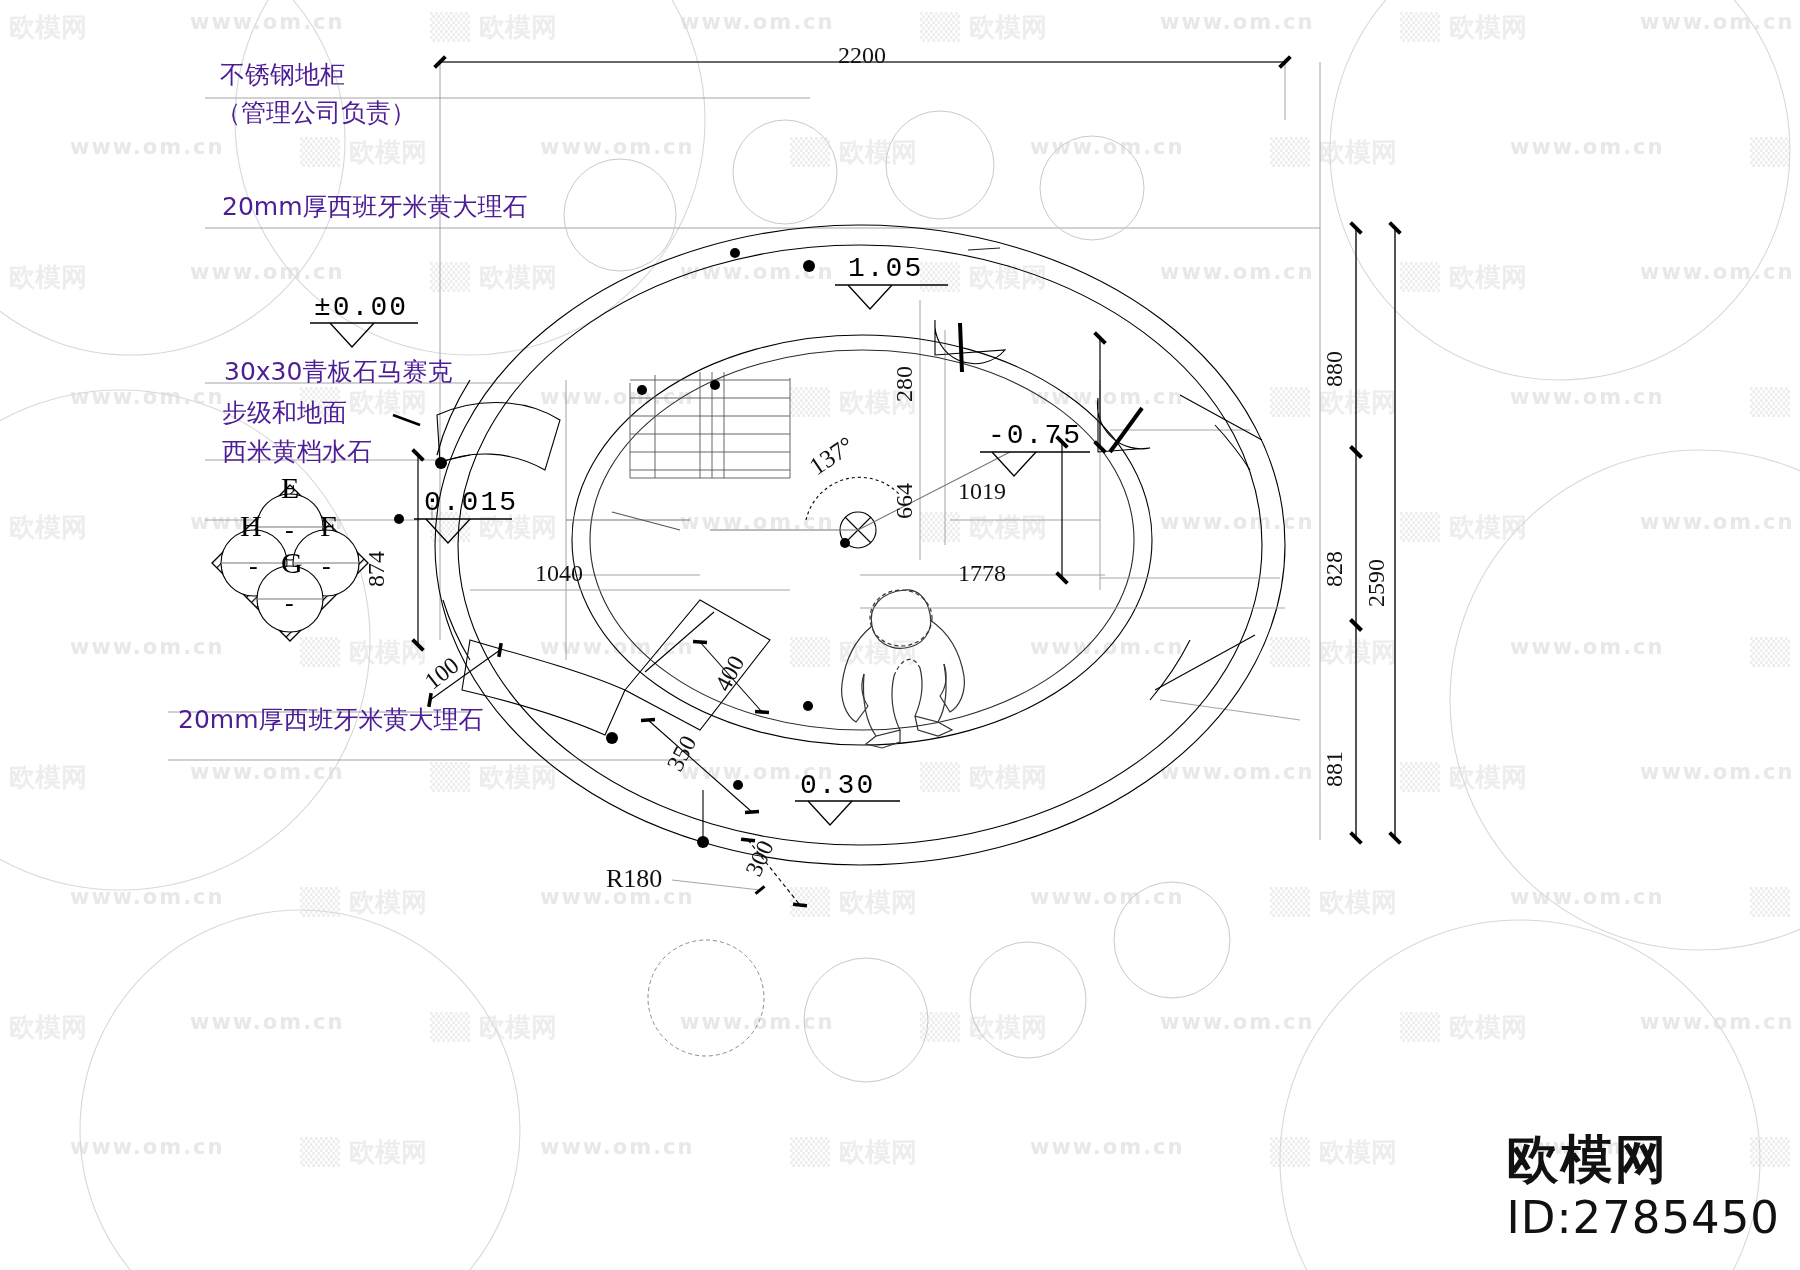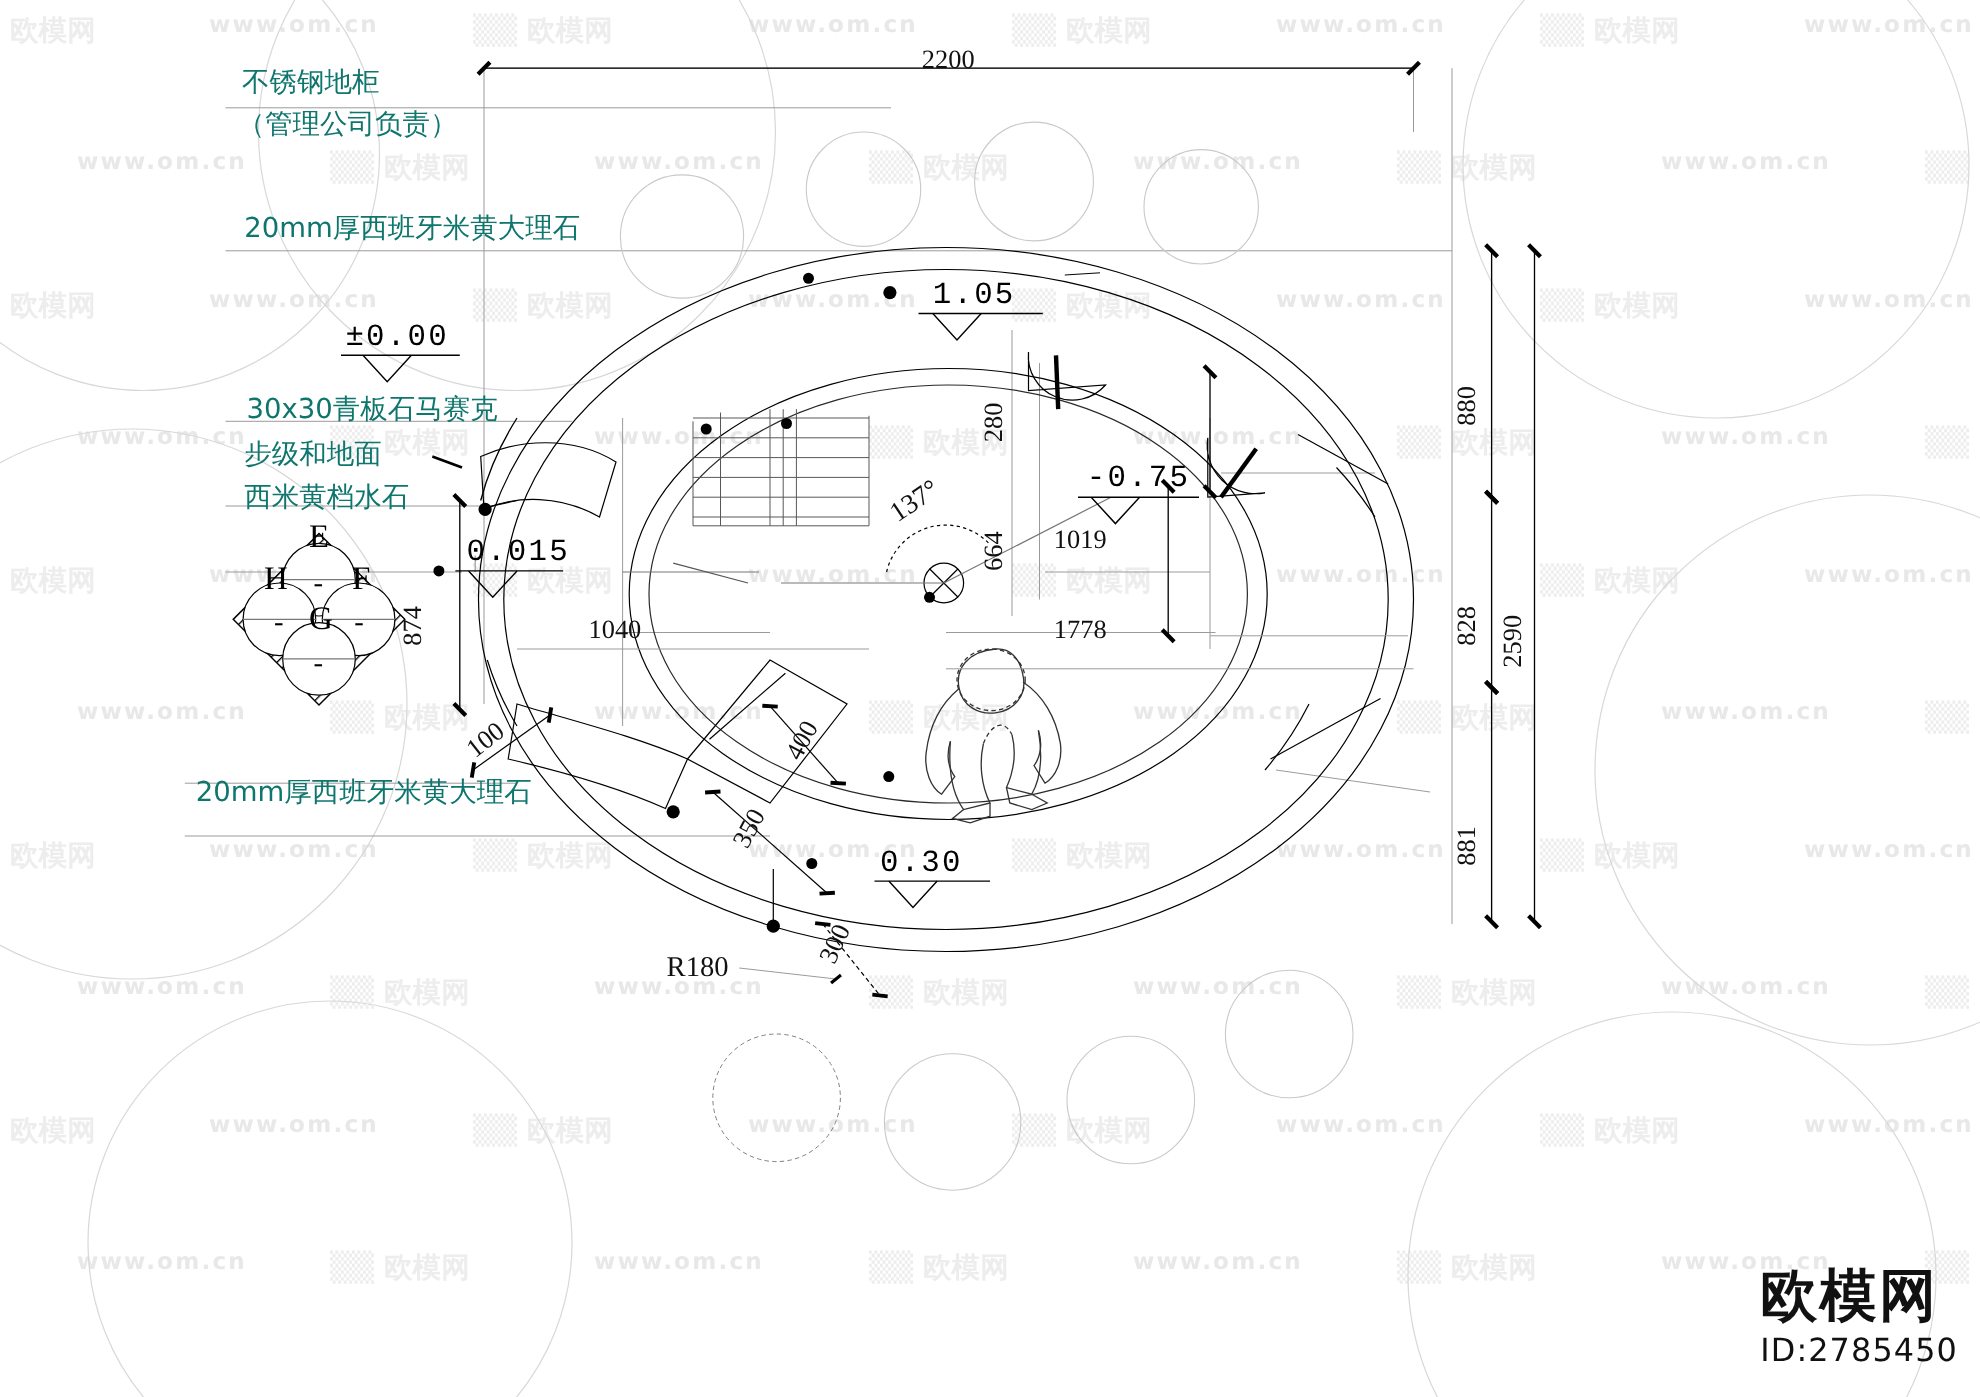--- a/index.html
+++ b/index.html
@@ -10,39 +10,39 @@
   .wm{position:absolute;pointer-events:none;user-select:none;}
 
   
   .wm-text{color:#e8e8e8;font-family:"DejaVu Sans", sans-serif;font-weight:bold;
            font-size:21px;letter-spacing:2px;white-space:nowrap;}
   .wm-logo{color:#ededed;font-family:"DejaVu Sans", sans-serif;font-weight:bold;
            font-size:26px;white-space:nowrap;}
 
   
   .anno{position:absolute;white-space:nowrap;font-family:"Liberation Serif", serif;
-        font-size:25px;color:#0f766e;letter-spacing:0px;text-align:center;}
+        font-size:25px;color:#4c1d95;letter-spacing:0px;text-align:center;}
   .anno-cn{font-family:"DejaVu Sans", sans-serif;font-size:25px;}
   .dim{position:absolute;white-space:nowrap;font-family:"Liberation Serif", serif;
        font-size:24px;color:#111;}
   .dim-v{transform-origin:left bottom;}
   .elev{position:absolute;white-space:nowrap;font-family:Liberation Mono, monospace;
         font-size:28px;letter-spacing:2px;}
   .title{position:absolute;white-space:nowrap;font-family:"DejaVu Sans", sans-serif;
          font-size:46px;letter-spacing:4px;color:#000;}
   .detail-letter{position:absolute;font-family:"Liberation Serif", serif;
         font-size:30px;font-weight:normal;color:#000;}
   .detail-dash{position:absolute;font-family:"Liberation Serif", serif;
         font-size:26px;color:#000;}
 
   
   .brand{position:absolute;right:20px;bottom:26px;text-align:left;}
   .brand-name{font-family:"DejaVu Sans", sans-serif;font-size:52px;font-weight:bold;
               color:#111;letter-spacing:2px;line-height:1.05;}
-  .brand-id{font-family:"DejaVu Sans", sans-serif;font-size:29px;color:#111;
+  .brand-id{font-family:"DejaVu Sans", sans-serif;font-size:45px;color:#111;
             letter-spacing:1px;margin-top:4px;}
 </style>
 </head>
 <body>
 
 <div class="stage">
 
   <div id="wm-layer">
       <div class="wm" style="left: -40px; top: 10px;"><span class="wm-logo">▒▒ 欧模网</span></div>
       <div class="wm" style="left: 190px; top: 10px;"><span class="wm-text">www.om.cn</span></div>

